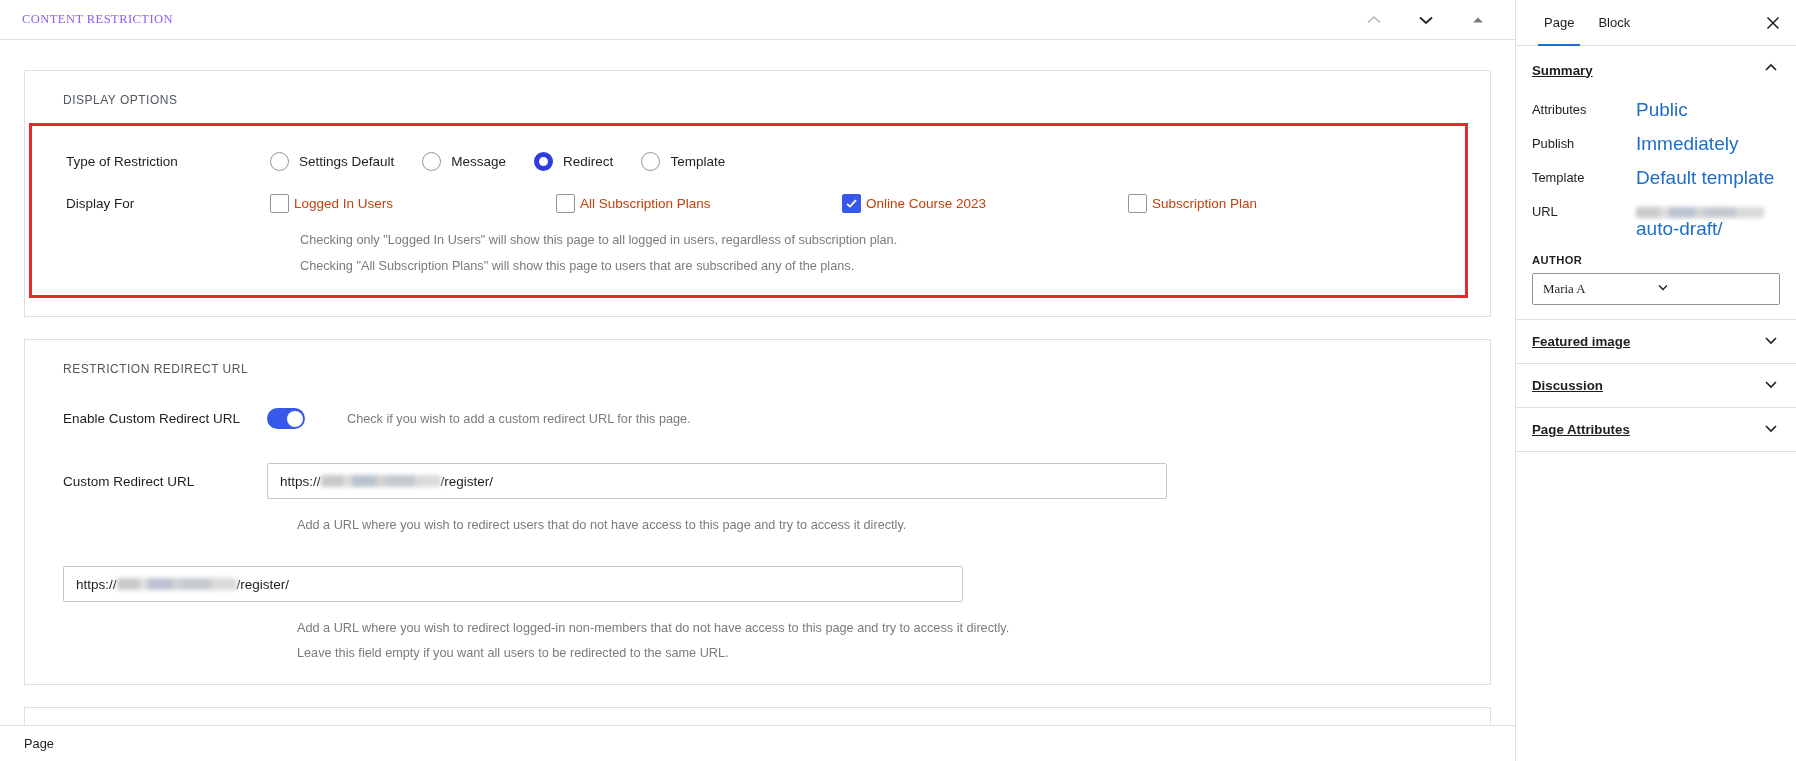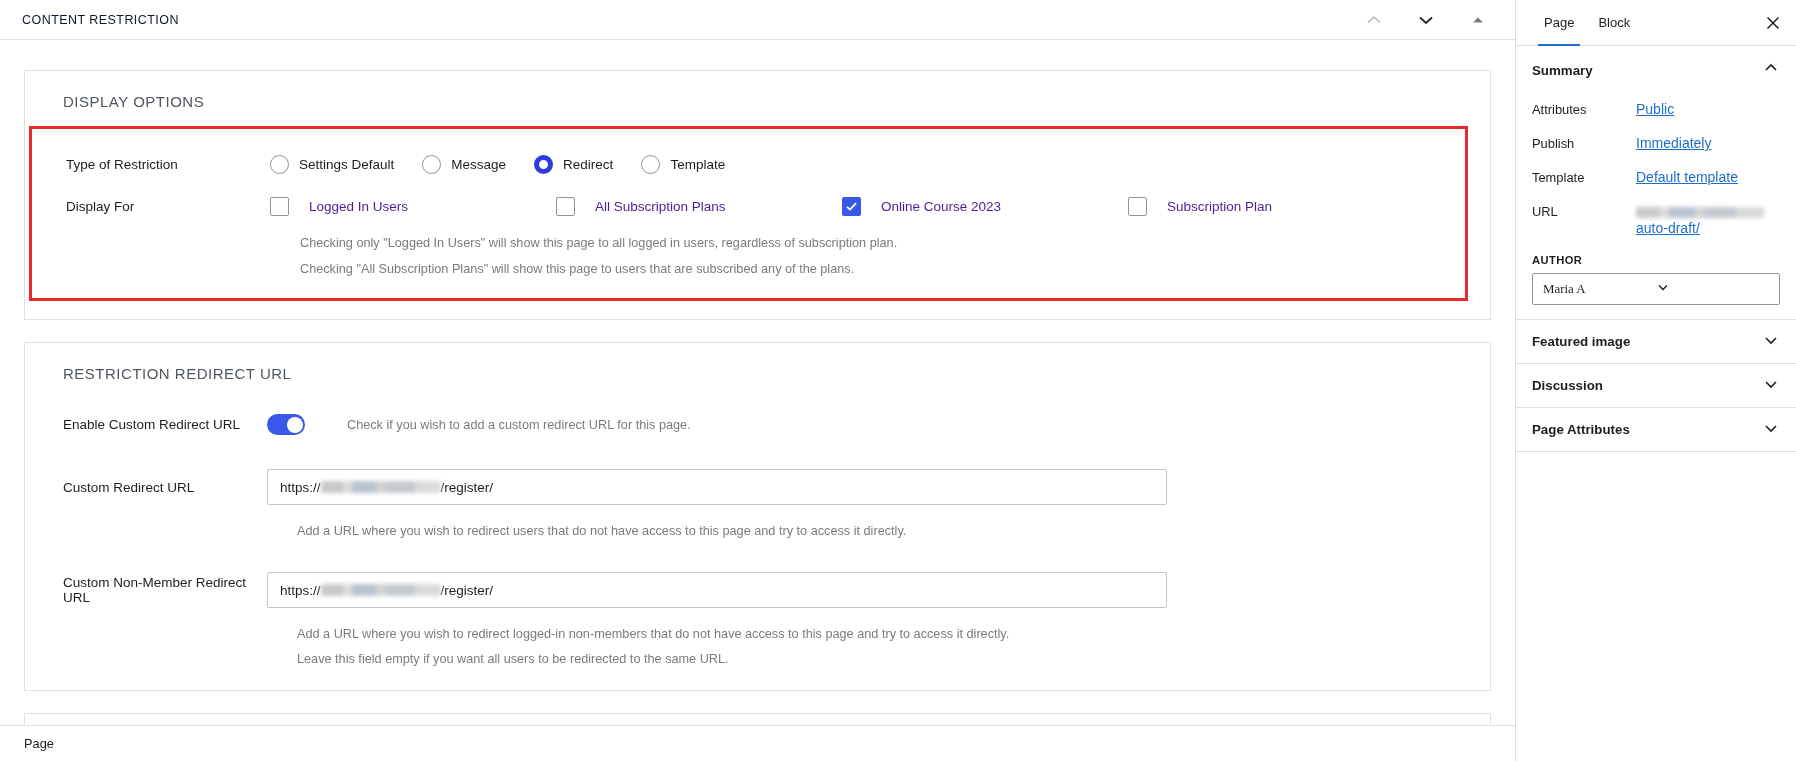--- a/index.html
+++ b/index.html
@@ -23,41 +23,42 @@
 
   .panel-header {
     height: 40px; min-height: 40px;
     display: flex; align-items: center;
     border-bottom: 1px solid #e0e0e0;
     padding: 0 14px 0 22px;
     background: #fff;
   }
   .panel-header-title {
     font-size: 12.5px; letter-spacing: .45px;
-    color: #0f172a; text-transform: uppercase;
+    color: #8b5cf6; text-transform: uppercase;
     flex: 1;
+    font-family: Liberation Serif, serif;
   }
   .header-icons { display: flex; align-items: center; gap: 30px; padding-right: 12px; }
   .hicon { width: 22px; height: 22px; display: flex; align-items: center; justify-content: center; cursor: pointer; }
   .hicon svg { display: block; }
 
   .editor-scroll {
     flex: 1; overflow: hidden;
     padding: 30px 24px 0 24px;
     background: #fff;
   }
 
   .metabox {
     border: 1px solid #e0e0e0;
     background: #fff;
     margin-bottom: 22px;
     padding: 22px 0 18px 0;
   }
   .metabox-title {
-    font-size: 15px; letter-spacing: .5px; color: #50575e;
+    font-size: 12px; letter-spacing: .5px; color: #50575e;
     text-transform: uppercase;
     padding: 0 0 16px 38px;
   }
 
   .highlight-box {
     border: 3px solid #e8282b;
     margin: 0 22px 0 4px;
     padding: 18px 16px 16px 0;
   }
 
@@ -92,21 +93,21 @@
     width: 19px; height: 19px; border-radius: 2px;
     border: 1.5px solid #949494; background: #fff;
     display: flex; align-items: center; justify-content: center;
     flex: none;
   }
   .cb-opt.checked .cb-mark {
     background: #3858e9; border-color: #3858e9;
   }
   .cb-mark svg { display: none; }
   .cb-opt.checked .cb-mark svg { display: block; }
-  .cb-label { font-size: 13.5px; color: #4c1d95; margin-left: 20px; white-space: nowrap; }
+  .cb-label { font-size: 13.5px; color: #c2410c; margin-left: 5px; white-space: nowrap; }
 
   .cb-grid { display: flex; align-items: center; }
   .cb-cell { width: 286px; display: flex; align-items: center; }
   .cb-cell:last-child { width: auto; }
 
   .help-lines { padding: 10px 0 0 268px; }
   .help-line { font-size: 12.7px; color: #7b7b7b; line-height: 26px; }
 
   
   .toggle {
@@ -189,26 +190,26 @@
   .sb-close {
     margin-left: auto; width: 46px;
     display: flex; align-items: center; justify-content: center;
     cursor: pointer;
   }
 
   .sb-section-head {
     height: 48px; display: flex; align-items: center;
     padding: 0 16px; cursor: pointer;
   }
-  .sb-section-title { font-size: 13.3px; color: #1e1e1e; flex: 1; font-weight: 600; }
+  .sb-section-title { font-size: 13.3px; color: #1e1e1e; flex: 1; font-weight: 600; text-decoration: underline; }
   .sb-body { padding: 4px 16px 14px 16px; }
 
   .sb-row { display: flex; align-items: flex-start; min-height: 34px; padding: 3px 0; }
   .sb-row-label { width: 104px; min-width: 104px; font-size: 12.9px; color: #1e1e1e; padding-top: 1px; }
-  .sb-row-value { font-size: 14px; color: #1e6ec8; cursor: pointer; line-height: 17px; text-decoration: underline; }
+  .sb-row-value { font-size: 19px; color: #1e6ec8; cursor: pointer; line-height: 17px; }
 
   .sb-check-row { display: flex; align-items: center; padding: 10px 0 4px 0; }
   .sb-check {
     width: 21px; height: 21px; border: 1.5px solid #757575;
     border-radius: 2px; background: #fff; flex: none; cursor: pointer;
   }
   .sb-check-label { font-size: 12.9px; color: #1e1e1e; margin-left: 12px; }
 
   .sb-author-label {
     font-size: 11.2px; letter-spacing: .4px; text-transform: uppercase;
@@ -350,21 +351,20 @@
                 <span class="redacted" style="width:120px;"></span>
                 <span>/register/</span>
             </div>
           </div>
         </div>
         <div class="input-help" style="padding-left:272px;">
           <div class="help-line">Add a URL where you wish to redirect users that do not have access to this page and try to access it directly.</div>
         </div>
 
         <div class="field-row" style="padding-left:38px;padding-top:28px;">
-          <div class="field-label">Custom Non-Member Redirect URL</div>
           <div style="display:flex;align-items:center;">
             <div class="text-input" style="display:flex;align-items:center;">
               <span>https://</span>
                 <span class="redacted" style="width:120px;"></span>
                 <span>/register/</span>
             </div>
           </div>
         </div>
         <div class="input-help" style="padding-left:272px;">
           <div class="help-line">Add a URL where you wish to redirect logged-in non-members that do not have access to this page and try to access it directly.</div>

